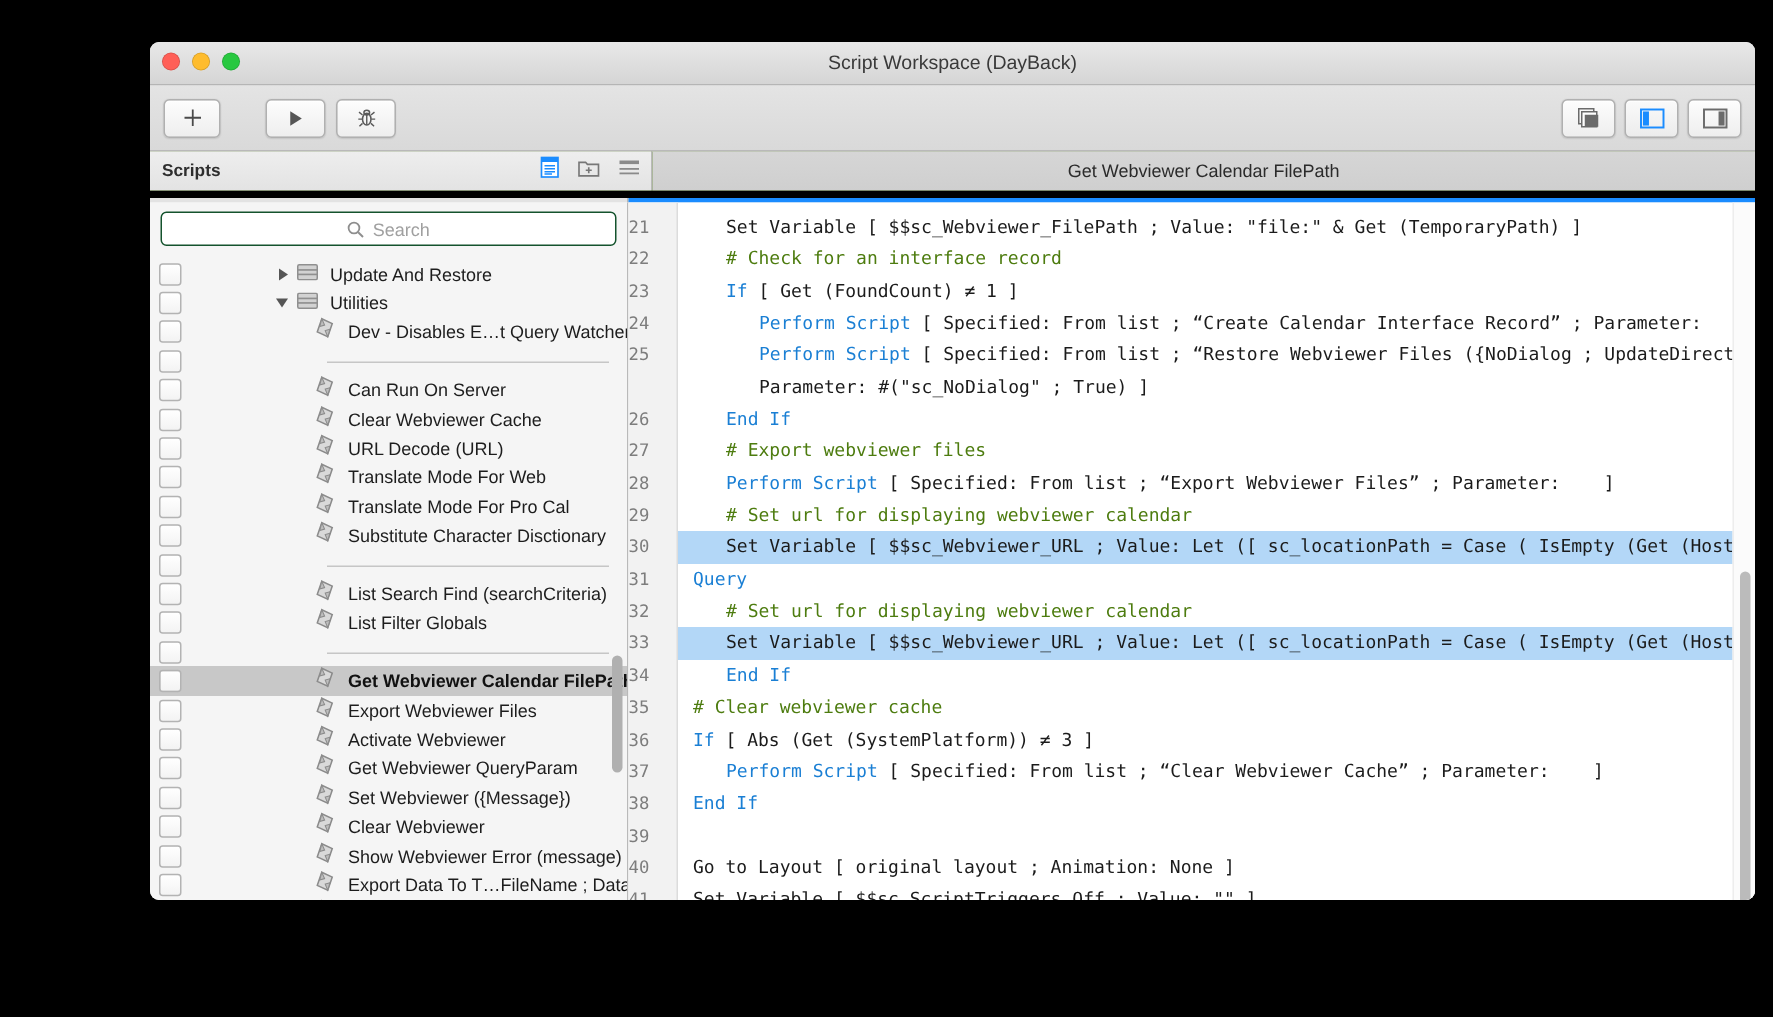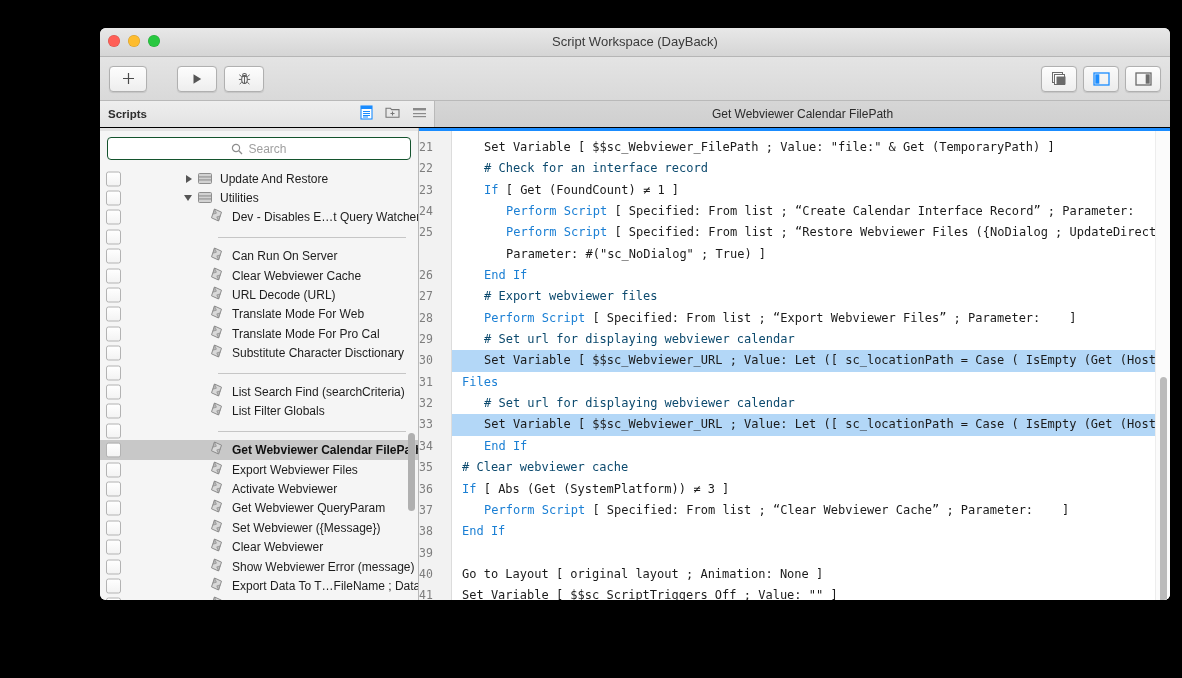--- a/index.html
+++ b/index.html
@@ -25,21 +25,21 @@
   .tbtn{height:24px;min-width:34px;border:1px solid #b0b0b0;border-radius:4px;
         background:linear-gradient(#fdfdfd,#eeeeee);display:flex;align-items:center;justify-content:center;
         box-shadow:0 1px 0 rgba(255,255,255,.7) inset, 0 .5px 1px rgba(0,0,0,.10);}
   .tbtn.sel{background:linear-gradient(#fafafa,#ececec);}
   .tgap{width:30px;}
   .tspacer{flex:1;}
   .tgroup{display:flex;gap:7px;}
   .tgroup.right{gap:6px;}
 
   
-  #subheader{height:26px;display:flex;background:#4d7c0f;border-bottom:1px solid #000000;}
+  #subheader{height:26px;display:flex;background:#4d7c0f;border-bottom:5px solid #000000;}
   #sh-left{width:318px;background:linear-gradient(#eeeeee,#e3e3e3);border-right:1px solid #b9b9b9;
            display:flex;align-items:center;padding:0 8px;position:relative;}
   #sh-left .lbl{font-size:11.5px;font-weight:bold;color:#2e2e2e;}
   #sh-left .icons{position:absolute;right:7px;top:0;bottom:0;display:flex;align-items:center;gap:12px;}
   #sh-right{flex:1;background:linear-gradient(#d6d6d6,#cfcfcf);display:flex;align-items:center;
             justify-content:center;position:relative;}
   #sh-right .name{font-size:12px;color:#2b2b2b;}
   #accentrow{display:flex;}
   #accentrow .left{width:318px;background:#e3e3e3;height:3px;border-right:1px solid #b9b9b9;}
   #accentrow .right{flex:1;height:3px;background:#1a8cff;}
@@ -74,21 +74,21 @@
   
   #editor{flex:1;background:#fff;position:relative;overflow:hidden;display:flex;}
   #gutter{width:32px;background:#f2f2f2;border-right:1px solid #dcdcdc;padding-top:6px;}
   #gutter .g{height:21.35px;line-height:21.35px;text-align:left;padding-right:6px;
              font-family:"DejaVu Sans Mono",monospace;font-size:11.5px;color:#7d7d7d;}
   #code{flex:1;padding-top:6px;position:relative;overflow:hidden;}
   .cl{height:21.35px;line-height:21.35px;font-family:"DejaVu Sans Mono",monospace;font-size:12px;
       color:#1b1b1b;white-space:pre;padding-left:10px;position:relative;}
   .cl.hl{background:#b3d7f7;}
   .kw{color:#1a7fd4;}
-  .cm{color:#0c4a6e;}
+  .cm{color:#4d7c0f;}
   .gear{position:absolute;right:9px;top:50%;transform:translateY(-50%);width:15px;height:15px;}
   #edthumb{position:absolute;right:3px;top:246px;width:7px;height:236px;border-radius:4px;background:#bbb;}
   #edscrolltrack{position:absolute;right:0;top:0;bottom:0;width:14px;background:#fbfbfb;border-left:1px solid #ededed;}
 </style>
 </head>
 <body>
 
 <div id="window">
 
   <div id="titlebar">
@@ -440,21 +440,21 @@
           <div class="cl" style="padding-left: 32px;"><span class="kw">If</span> [ Get (FoundCount) ≠ 1 ]</div>
           <div class="cl" style="padding-left: 54px;"><span class="kw">Perform Script</span> [ Specified: From list ; “Create Calendar Interface Record” ; Parameter:    ]</div>
           <div class="cl" style="padding-left: 54px;"><span class="kw">Perform Script</span> [ Specified: From list ; “Restore Webviewer Files ({NoDialog ; UpdateDirectory})” ;</div>
           <div class="cl" style="padding-left: 54px;">Parameter: #("sc_NoDialog" ; True) ]</div>
           <div class="cl" style="padding-left: 32px;"><span class="kw">End If</span></div>
           <div class="cl" style="padding-left: 32px;"><span class="cm"># Export webviewer files</span></div>
           <div class="cl" style="padding-left: 32px;"><span class="kw">Perform Script</span> [ Specified: From list ; “Export Webviewer Files” ; Parameter:    ]</div>
           <div class="cl" style="padding-left: 32px;"><span class="cm"># Set url for displaying webviewer calendar</span></div>
           <div class="cl hl" style="padding-left: 32px;">Set Variable [ $$sc_Webviewer_URL ; Value: Let ([ sc_locationPath = Case ( IsEmpty (Get (HostIPAdd… ]<span class="gear">
       </span></div>
-          <div class="cl" style="padding-left: 10px;"><span class="kw">Files</span></div>
+          <div class="cl" style="padding-left: 10px;"><span class="kw">Query</span></div>
           <div class="cl" style="padding-left: 32px;"><span class="cm"># Set url for displaying webviewer calendar</span></div>
           <div class="cl hl" style="padding-left: 32px;">Set Variable [ $$sc_Webviewer_URL ; Value: Let ([ sc_locationPath = Case ( IsEmpty (Get (HostIPAdd… ]<span class="gear">
       </span></div>
           <div class="cl" style="padding-left: 32px;"><span class="kw">End If</span></div>
           <div class="cl" style="padding-left: 10px;"><span class="cm"># Clear webviewer cache</span></div>
           <div class="cl" style="padding-left: 10px;"><span class="kw">If</span> [ Abs (Get (SystemPlatform)) ≠ 3 ]</div>
           <div class="cl" style="padding-left: 32px;"><span class="kw">Perform Script</span> [ Specified: From list ; “Clear Webviewer Cache” ; Parameter:    ]</div>
           <div class="cl" style="padding-left: 10px;"><span class="kw">End If</span></div>
           <div class="cl" style="padding-left: 10px;">&nbsp;</div>
           <div class="cl" style="padding-left: 10px;">Go to Layout [ original layout ; Animation: None ]</div>

